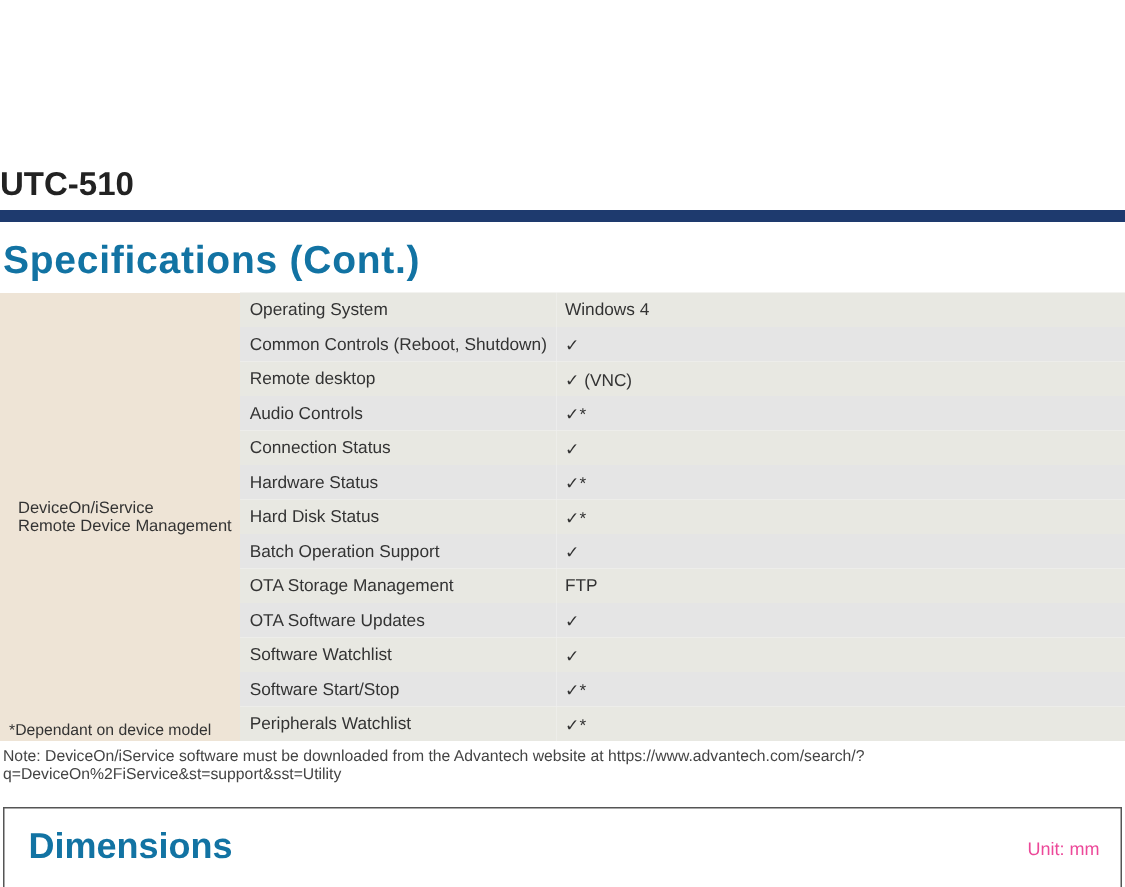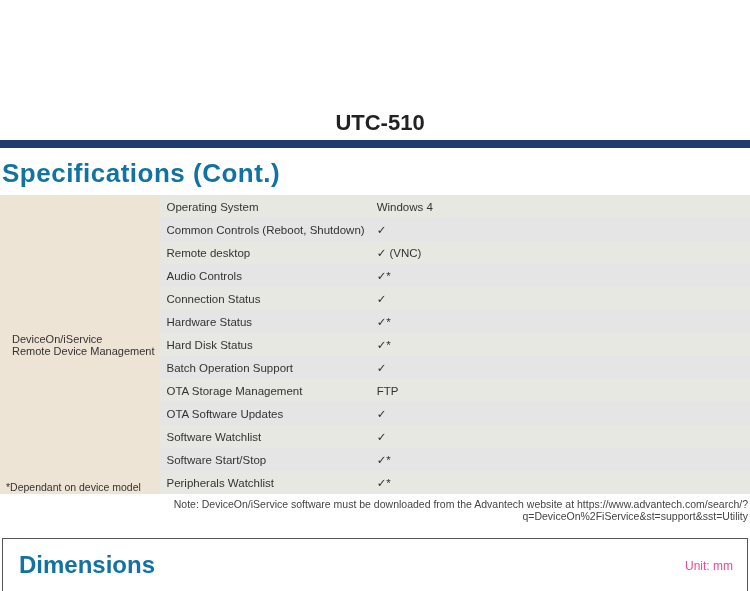--- a/index.html
+++ b/index.html
@@ -4,26 +4,25 @@
 <style>
   body {
     margin: 0;
     padding: 0;
     font-family: Arial, Helvetica, sans-serif;
     background: #fff;
     width: 750px;
     color: #333;
   }
   .page-header {
-    text-align: center;
+    text-align: left;
     padding: 110px 6px 0 0;
     font-size: 22px;
     font-weight: bold;
     color: #222;
-    margin-left: 16px;
   }
   .header-rule {
     height: 8px;
     background: #1e3a6e;
     margin: 4px 0 10px 0;
   }
   .section-title {
     font-family: Arial, Helvetica, sans-serif;
     font-size: 26px;
     font-weight: bold;
@@ -52,21 +51,20 @@
     vertical-align: middle;
   }
   .col-feature { width: 188px; }
   .col-value   { }
   .cat-main { text-align: left; padding-left:6px;}
   .cat-note { font-size: 10.5px; padding-left:6px;}
   .footnote {
     font-size: 10.5px;
     color: #444;
     margin: 4px 2px 16px 2px;
-    text-align: right;
   }
   .dims-frame {
     border: 1px solid #555;
     margin: 0 2px 0 2px;
     padding: 12px 16px 4px 16px;
     position: relative;
     height: 161px;
     box-sizing: border-box;
   }
   .dims-title {

